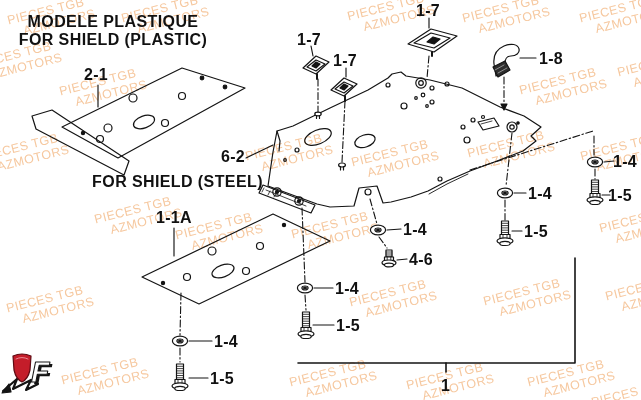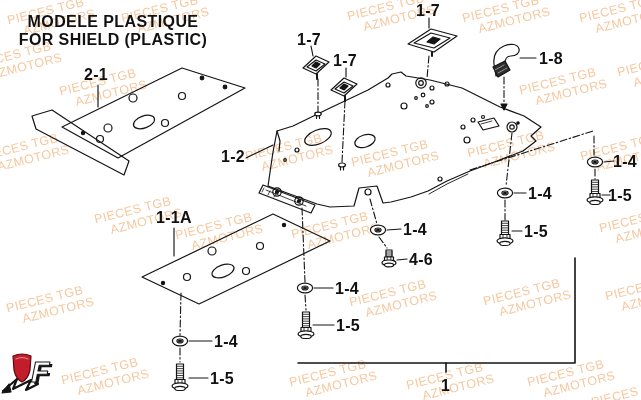--- a/index.html
+++ b/index.html
@@ -276,24 +276,25 @@
     <path d="M13,356 Q22,352 31,356 L30,370 Q28,379 22,382 Q16,379 14,370 Z" fill="#c41d2a" stroke="#5f0a12"></path>
     <path d="M16,359 Q22,356 28,359" stroke="#ea8a94" stroke-width="1"></path>
   </g>
 </svg>
 
 <div class="title" style="left:18px;top:13px;width:190px">
   <span>MODELE PLASTIQUE</span>
   <span>FOR SHIELD (PLASTIC)</span>
 </div>
 <div class="title" style="left:85px;top:173px;width:185px">
+  <span>FOR SHIELD (STEEL)</span>
 </div>
 
 <div class="lbl" style="left:84px;top:66px">2-1</div>
-<div class="lbl" style="left:221px;top:148px">1-2</div>
+<div class="lbl" style="left:221px;top:148px">6-2</div>
 <div class="lbl" style="left:156px;top:209px">1-1A</div>
 <div class="lbl" style="left:297px;top:31px">1-7</div>
 <div class="lbl" style="left:333px;top:52px">1-7</div>
 <div class="lbl" style="left:416px;top:2px">1-7</div>
 <div class="lbl" style="left:539px;top:50px">1-8</div>
 <div class="lbl" style="left:613px;top:153px">1-4</div>
 <div class="lbl" style="left:608px;top:187px">1-5</div>
 <div class="lbl" style="left:528px;top:185px">1-4</div>
 <div class="lbl" style="left:524px;top:223px">1-5</div>
 <div class="lbl" style="left:403px;top:221px">1-4</div>

